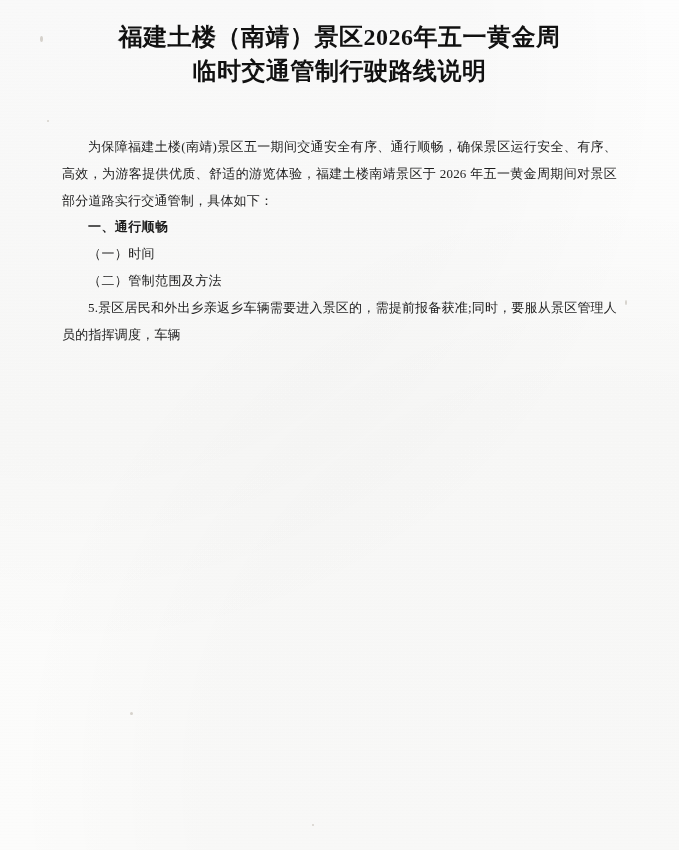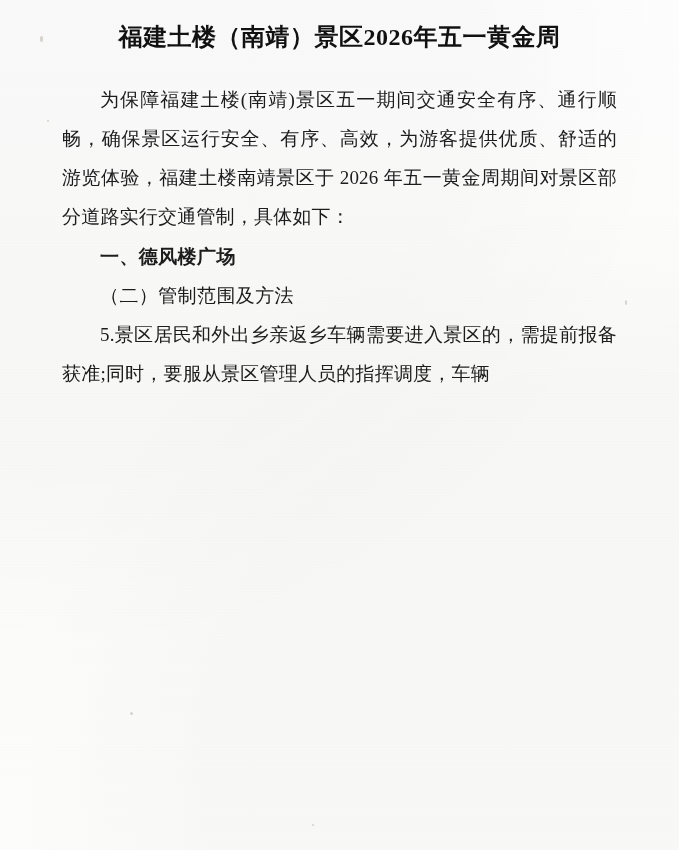--- a/index.html
+++ b/index.html
@@ -42,22 +42,22 @@
     font-size: 24px;
     line-height: 1.42;
     letter-spacing: 0.5px;
     color: #111;
   }
   .doc-title .line {
     display: block;
     white-space: nowrap;
   }
   .body-wrap {
-    margin-top: 26px;
-    font-size: 19px;
+    margin-top: 46px;
+    font-size: 13px;
     line-height: 2.06;
     color: #1c1c1c;
   }
   p.para {
     margin: 0;
     text-indent: 2em;
     text-align: justify;
     text-justify: inter-ideograph;
     letter-spacing: 0.2px;
   }
@@ -96,23 +96,25 @@
 <div class="page">
 
   <span class="speck" style="left:40px;top:36px;width:3px;height:6px;"></span>
   <span class="speck" style="left:47px;top:120px;width:2px;height:2px;"></span>
   <span class="speck" style="left:130px;top:712px;width:3px;height:3px;"></span>
   <span class="speck" style="left:625px;top:300px;width:2px;height:5px;"></span>
   <span class="speck" style="left:312px;top:824px;width:2px;height:2px;"></span>
 
   <h1 class="doc-title">
     <span class="line">福建土楼（南靖）景区2026年五一黄金周</span>
+    <span class="line">临时交通管制行驶路线说明</span>
   </h1>
 
   <div class="body-wrap">
     <p class="para">为保障福建土楼(南靖)景区五一期间交通安全有序、通行顺畅，确保景区运行安全、有序、高效，为游客提供优质、舒适的游览体验，福建土楼南靖景区于 2026 年五一黄金周期间对景区部分道路实行交通管制，具体如下：</p>
-    <p class="heading">一、德风楼广场</p>
+    <p class="heading">一、通行顺畅</p>
+    <p class="subheading">（一）时间</p>
     <p class="subheading bold">（二）管制范围及方法</p>
     <p class="para">5.景区居民和外出乡亲返乡车辆需要进入景区的，需提前报备获准;同时，要服从景区管理人员的指挥调度，车辆</p>
   </div>
 
   <div class="grain"></div>
 </div>
 
 </body></html>

